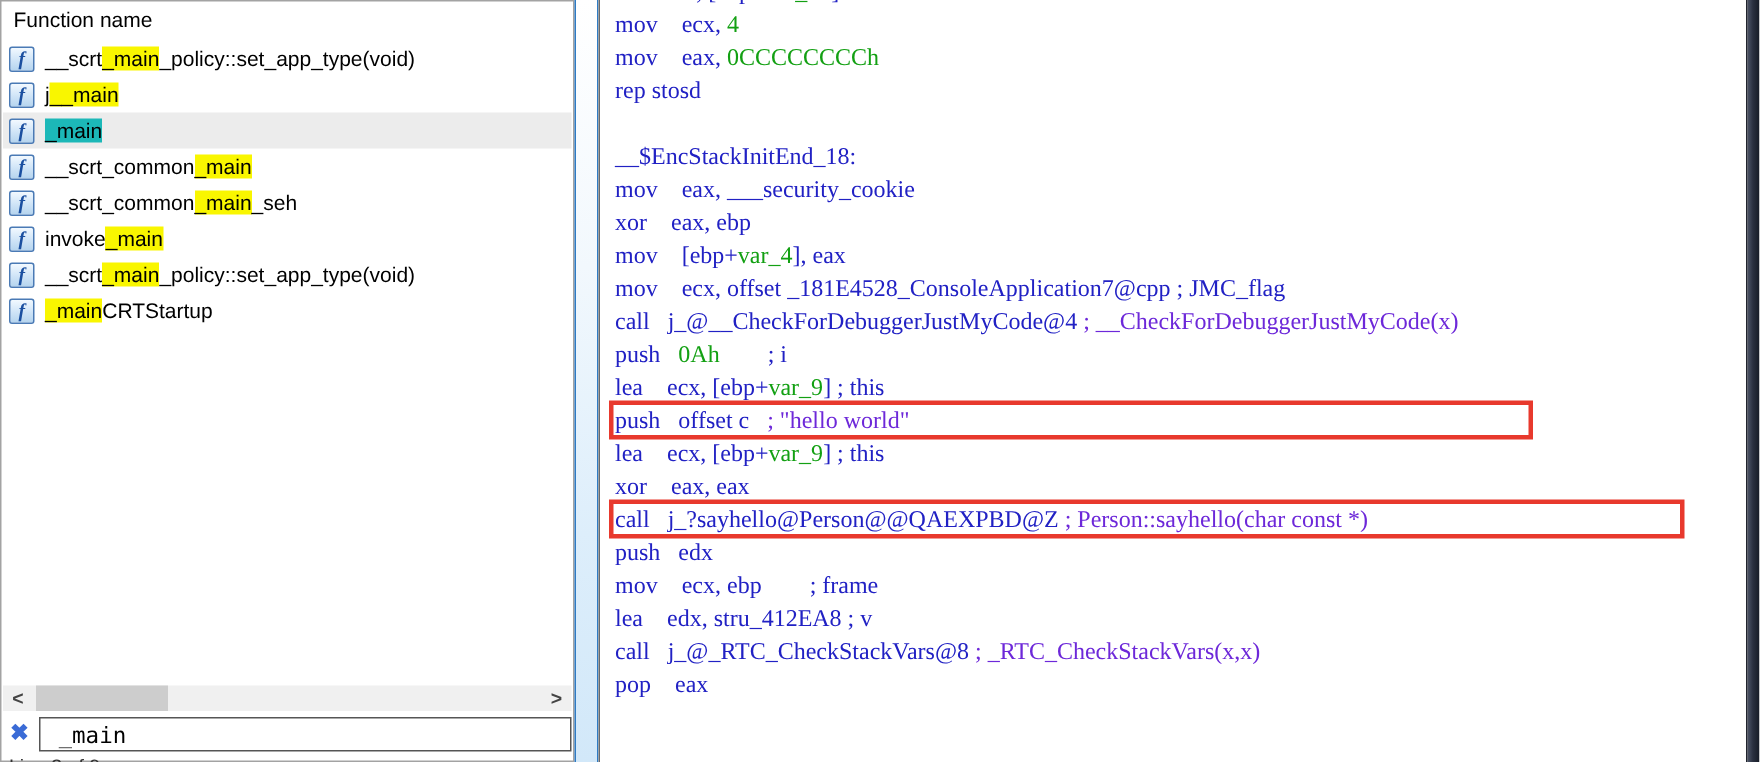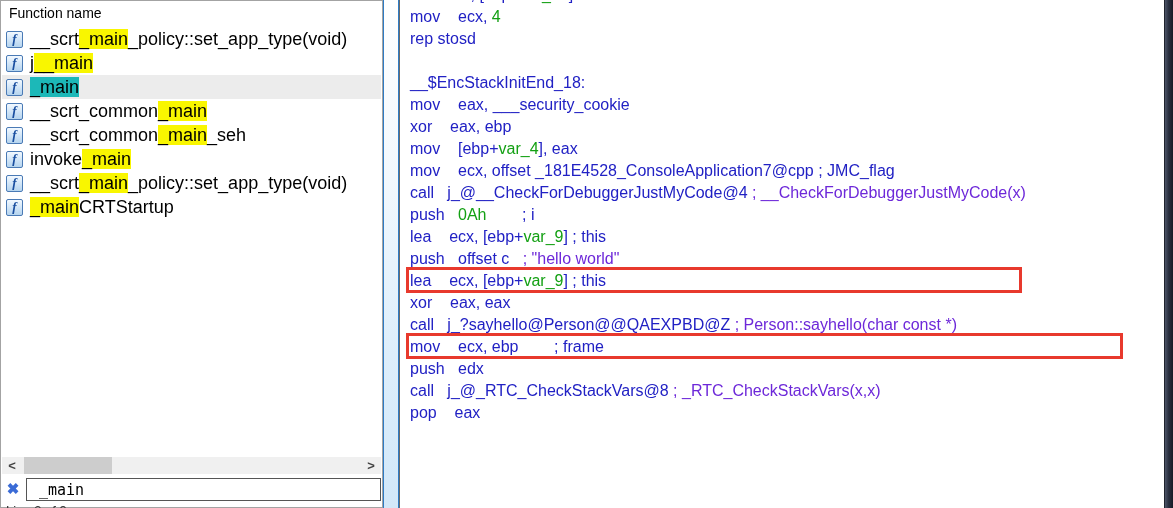--- a/index.html
+++ b/index.html
@@ -18,21 +18,21 @@
   .fn-list{position:absolute;left:1px;right:1px;top:26px;}
   .fn-row{height:24px;display:flex;align-items:center;white-space:nowrap;}
   .fn-row.selected{background:#ececec;}
   .f-icon{
     width:15px;height:15px;margin:0 7px 0 4px;flex:0 0 auto;
     border:1px solid #4a7ab5;border-radius:2px;
     background:linear-gradient(180deg,#f2f9ff 0%,#cfe4f7 55%,#b5d4ee 100%);
     color:#1a4fa0;font-family:"Liberation Serif",serif;font-style:italic;
     font-weight:bold;font-size:13px;line-height:14px;text-align:center;
   }
-  .fn-name{font-size:18px;color:#000;}
+  .fn-name{font-size:14px;color:#000;}
   .seg-yellow{background:#f9f600;}
   .seg-teal{background:#1cb8b8;}
   
   .hscroll{
     position:absolute;left:1px;right:1px;top:456px;height:17px;
     background:#f0f0f0;display:flex;align-items:stretch;
   }
   .hs-arrow{
     width:20px;flex:0 0 auto;color:#444;font-size:13px;line-height:17px;
     text-align:center;font-weight:bold;
@@ -62,21 +62,21 @@
   }
   
   .code-panel{
     position:absolute;left:399px;top:0;width:765px;height:508px;
     background:#ffffff;border-left:1px solid #6b6b6b;box-sizing:border-box;
     overflow:hidden;
   }
   .code-lines{position:absolute;left:0;top:-16px;right:0;}
   .code-line{
     height:22px;line-height:22px;white-space:pre;padding-left:10px;
-    font-family:Liberation Sans, sans-serif;font-size:16px;
+    font-family:Liberation Serif, serif;font-size:16px;
   }
   .code-line.current{background:#e8e8e8;}
   .c-b{color:#2121c4;}
   .c-g{color:#13a013;}
   .c-c{color:#6d28d9;}
   .red-box{
     position:absolute;border:3px solid #e8392d;box-sizing:border-box;
     pointer-events:none;background:transparent;
   }
   .red-box-1{left:6px;top:267px;width:616px;height:26px;}
@@ -144,36 +144,38 @@
 
   <div class="status-line">Line 3 of 9</div>
 </div>
 
 <div class="splitter"></div>
 
 <div class="code-panel">
   <div class="code-lines" id="code-lines">
       <div class="code-line"><span class="c-b">lea    edi, [ebp+</span><span class="c-g">var_10</span><span class="c-b">]</span></div>
       <div class="code-line"><span class="c-b">mov    ecx, </span><span class="c-g">4</span></div>
+      <div class="code-line"><span class="c-b">mov    eax, </span><span class="c-g">0CCCCCCCCh</span></div>
       <div class="code-line"><span class="c-b">rep stosd</span></div>
       <div class="code-line">&nbsp;</div>
       <div class="code-line"><span class="c-b">__$EncStackInitEnd_18:</span></div>
       <div class="code-line"><span class="c-b">mov    eax, ___security_cookie</span></div>
       <div class="code-line"><span class="c-b">xor    eax, ebp</span></div>
       <div class="code-line"><span class="c-b">mov    [ebp+</span><span class="c-g">var_4</span><span class="c-b">], eax</span></div>
       <div class="code-line"><span class="c-b">mov    ecx, offset _181E4528_ConsoleApplication7@cpp </span><span class="c-b">; JMC_flag</span></div>
       <div class="code-line"><span class="c-b">call   j_@__CheckForDebuggerJustMyCode@4 </span><span class="c-c">; __CheckForDebuggerJustMyCode(x)</span></div>
       <div class="code-line"><span class="c-b">push   </span><span class="c-g">0Ah</span><span class="c-b">        </span><span class="c-b">; i</span></div>
       <div class="code-line"><span class="c-b">lea    ecx, [ebp+</span><span class="c-g">var_9</span><span class="c-b">] </span><span class="c-b">; this</span></div>
       <div class="code-line"><span class="c-b">push   offset c   </span><span class="c-c">; "hello world"</span></div>
       <div class="code-line"><span class="c-b">lea    ecx, [ebp+</span><span class="c-g">var_9</span><span class="c-b">] </span><span class="c-b">; this</span></div>
       <div class="code-line"><span class="c-b">xor    eax, eax</span></div>
       <div class="code-line"><span class="c-b">call   j_?sayhello@Person@@QAEXPBD@Z </span><span class="c-c">; Person::sayhello(char const *)</span></div>
+      <div class="code-line"><span class="c-b">push   edx</span></div>
       <div class="code-line"><span class="c-b">mov    ecx, ebp        </span><span class="c-b">; frame</span></div>
-      <div class="code-line"><span class="c-b">push   edx</span></div>
+      <div class="code-line"><span class="c-b">lea    edx, stru_412EA8 </span><span class="c-b">; v</span></div>
       <div class="code-line"><span class="c-b">call   j_@_RTC_CheckStackVars@8 </span><span class="c-c">; _RTC_CheckStackVars(x,x)</span></div>
       <div class="code-line"><span class="c-b">pop    eax</span></div>
     </div>
   <div class="red-box red-box-1"></div>
   <div class="red-box red-box-2"></div>
 </div>
 
 <div class="right-edge"></div>
 
 </body></html>

